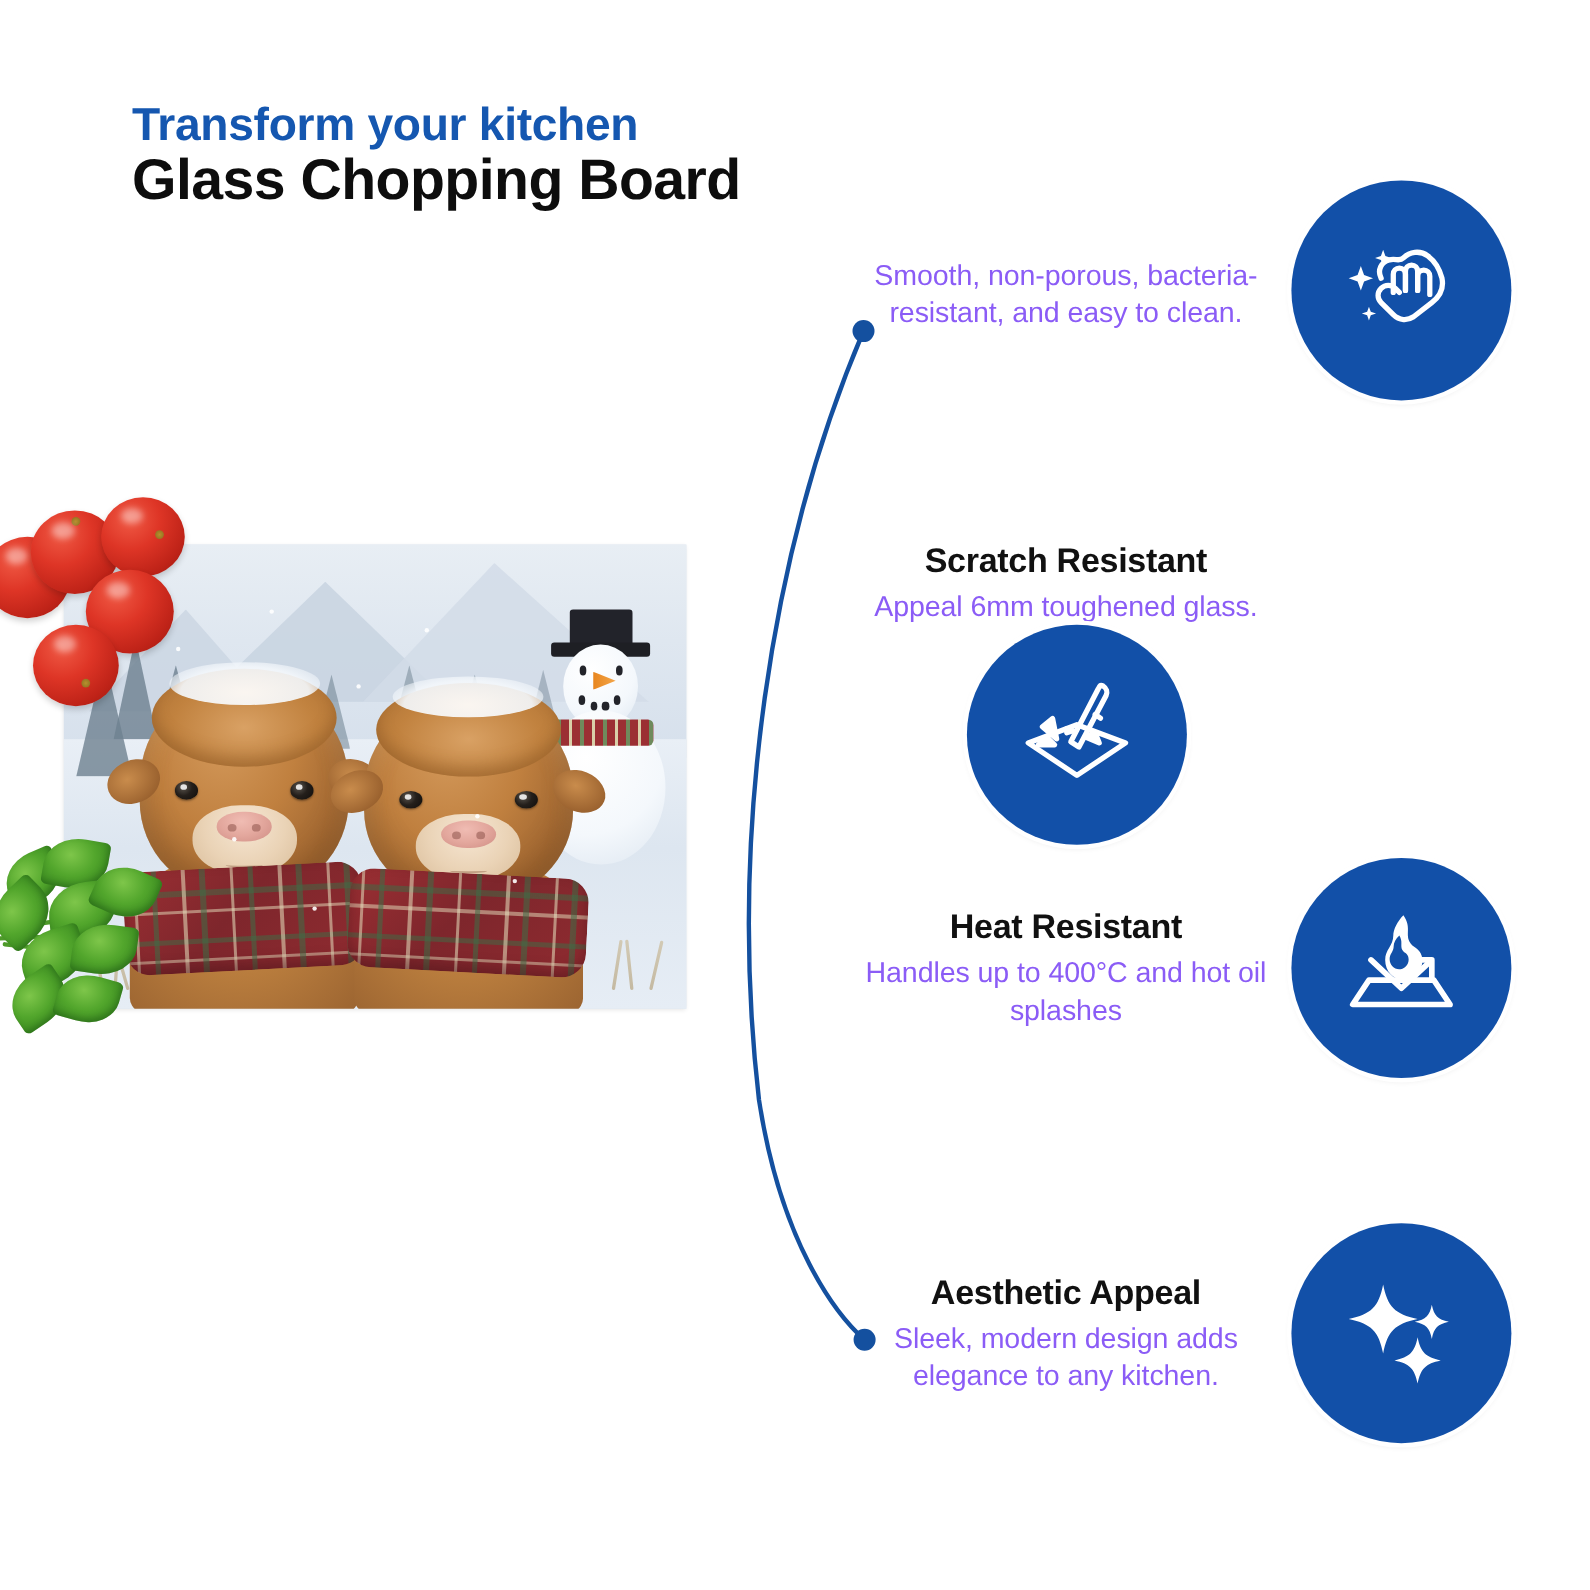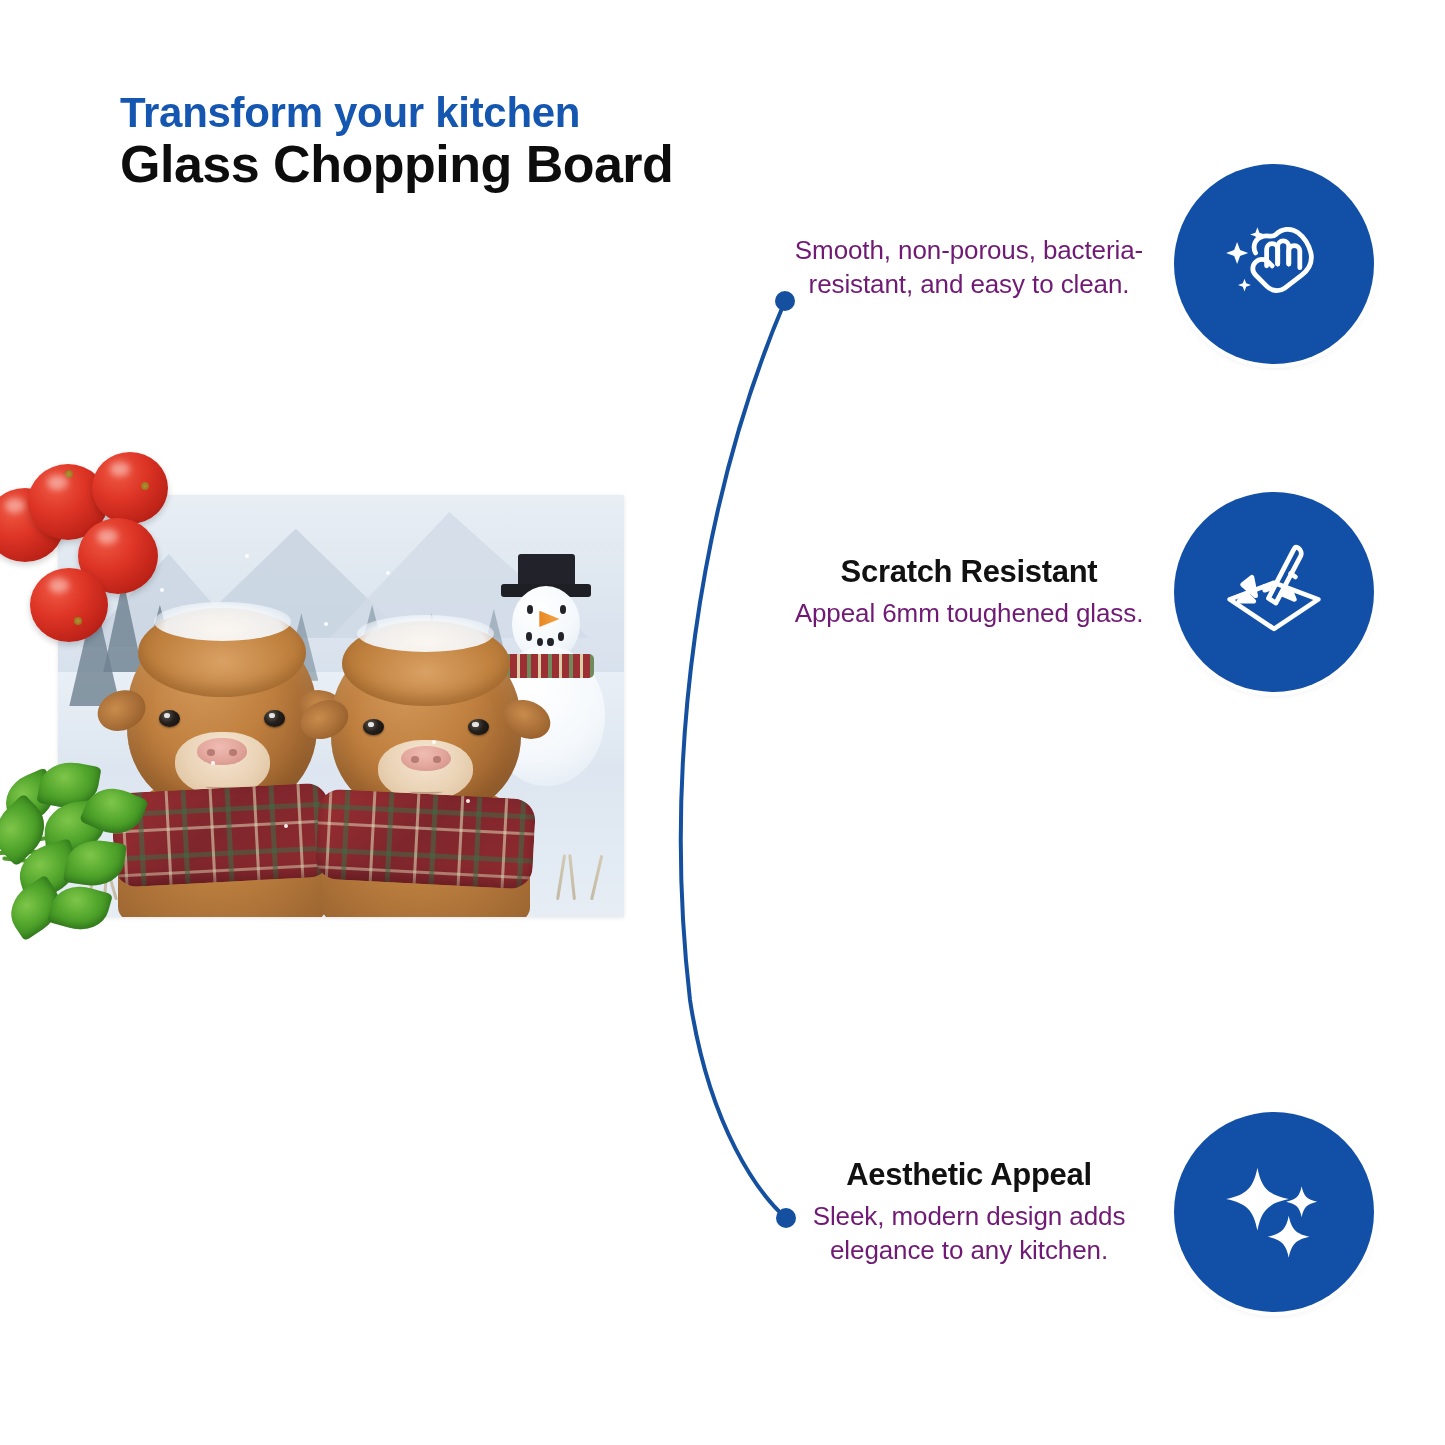--- a/index.html
+++ b/index.html
@@ -199,21 +199,21 @@
                pointer-events:none; }
 
   
   .feature { position:absolute; display:flex; align-items:center; }
   .feature-text { width:370px; text-align:center; }
   .f-title {
     font-size:31px; font-weight:bold; color:#111111;
     letter-spacing:-0.3px; line-height:1.15; white-space:nowrap;
   }
   .f-desc {
-    font-size:26px; color:#701a75; line-height:1.32;
+    font-size:26px; color:#8b5cf6; line-height:1.32;
     margin-top:6px; letter-spacing:-0.1px;
   }
   .icon-circle {
     width:200px; height:200px; border-radius:50%;
     background:#1250a8;
     display:flex; align-items:center; justify-content:center;
     box-shadow:0 0 0 4px #ffffff, 0 2px 7px rgba(0,0,0,.13);
     margin-left:20px; flex:0 0 200px;
   }
   .icon-circle svg { width:118px; height:118px; display:block; }
@@ -366,38 +366,53 @@
         <path d="M28 33V24c0-1.6 1.3-3 3-3s3 1.4 3 3v8"></path>
         <path d="M34 32v-9.5c0-1.6 1.3-3 3-3s3 1.4 3 3V32"></path>
         <path d="M40 32v-7c0-1.6 1.3-3 3-3s3 1.4 3 3v9"></path>
         <path d="M12 20l1.6 4.4L18 26l-4.4 1.6L12 32l-1.6-4.4L6 26l4.4-1.6z" fill="#ffffff" stroke="none"></path>
         <path d="M23 12l1.1 3L27 16l-2.9 1L23 20l-1.1-3L19 16l2.9-1z" fill="#ffffff" stroke="none"></path>
         <path d="M16 40l.9 2.5 2.6.9-2.6.9-.9 2.6-.9-2.6-2.6-.9 2.6-.9z" fill="#ffffff" stroke="none"></path>
       </svg>
     </div>
   </div>
 
-  <div class="feature" style="left:784px; top:492px; height:200px;">
+  <div class="feature" style="left:784px; top:492px; height:200px;flex-direction:column;">
     <div class="feature-text">
       <div class="f-title">Scratch Resistant</div>
       <div class="f-desc">Appeal 6mm toughened glass.</div>
     </div>
     <div class="icon-circle">
       <svg viewBox="0 0 64 64" fill="none" stroke="#ffffff" stroke-width="2.6" stroke-linecap="round" stroke-linejoin="round">
         <path d="M8 36l24-9 24 9-24 16z"></path>
         <path d="M45 8c1.6 1 2.2 3 1.4 4.6L33 38l-4-2.6L42.6 9.2C43.4 7.6 43.6 7.2 45 8z"></path>
         <path d="M41 22l2.6 1.8"></path>
         <path d="M20 24l2 10-7-6z" fill="#ffffff" stroke="#ffffff"></path>
         <path d="M17 33l4 4-8 0z" fill="#ffffff" stroke="#ffffff"></path>
         <path d="M27 29l3 1-3 1z" fill="#ffffff" stroke="#ffffff"></path>
         <path d="M41 31l2 5-7-3z" fill="#ffffff" stroke="#ffffff"></path>
       </svg>
     </div>
   </div>
 
+  <div class="feature" style="left:784px; top:780px; height:200px;">
+    <div class="feature-text">
+      <div class="f-title">Heat Resistant</div>
+      <div class="f-desc">Handles up to 400°C and hot oil splashes</div>
+    </div>
+    <div class="icon-circle">
+      <svg viewBox="0 0 64 64" fill="none" stroke="#ffffff" stroke-width="2.8" stroke-linecap="round" stroke-linejoin="round">
+        <path d="M33 6c4 6 1 9 3 13 1.5 3 5 3 6 7 1.6 5.6-2.4 11-7.6 11.6C28.6 38.4 24 34 24 28c0-5 4-7 4-12 0-3 2-7 5-10z" fill="#ffffff" stroke="none"></path>
+        <path d="M31 16c1.8 3 .4 5 1.4 7 .8 1.6 2.6 1.6 3 3.6.8 3-1.2 5.6-3.8 6-3 .4-5.4-1.8-5.4-5 0-2.6 2-3.6 2-6.4 0-1.6 1-3.6 2.8-5.2z" fill="#1250a8" stroke="none"></path>
+        <path d="M8 50h48l-8-12H16z"></path>
+        <path d="M17 28l15 14 14-13"></path>
+        <path d="M38 14h9v9" transform="translate(0,14)"></path>
+      </svg>
+    </div>
+  </div>
 
   <div class="feature" style="left:784px; top:1112px; height:200px;align-items:center;">
     <div class="feature-text">
       <div class="f-title">Aesthetic Appeal</div>
       <div class="f-desc">Sleek, modern design adds elegance to any kitchen.</div>
     </div>
     <div class="icon-circle">
       <svg viewBox="0 0 64 64">
         <path d="M23 8c2.2 11 5.8 14.6 17 17-11.2 2.4-14.8 6-17 17-2.2-11-5.8-14.6-17-17 11.2-2.4 14.8-6 17-17z" fill="#ffffff"></path>
         <path d="M47 18c1.1 5.4 2.9 7.2 8.4 8.4-5.5 1.2-7.3 3-8.4 8.4-1.1-5.4-2.9-7.2-8.4-8.4 5.5-1.2 7.3-3 8.4-8.4z" fill="#ffffff"></path>

